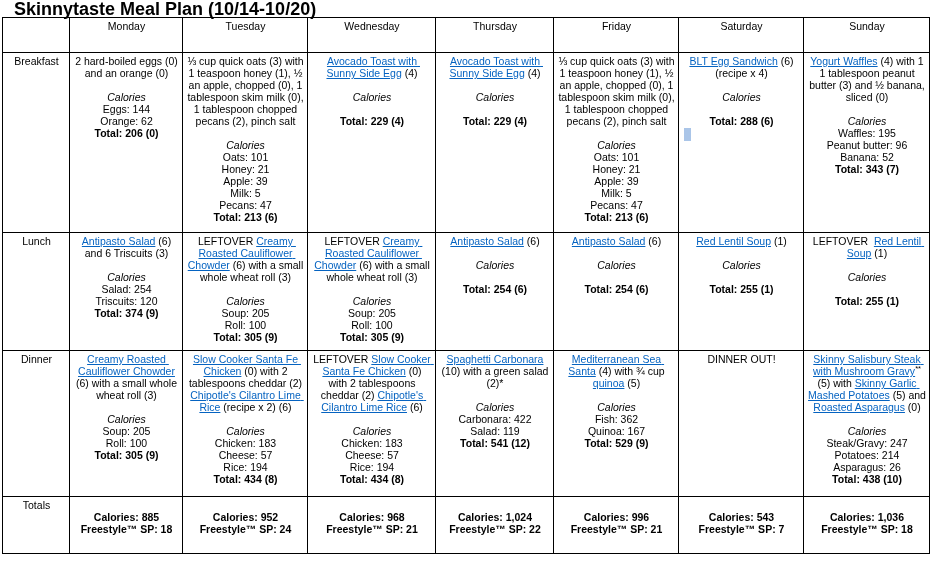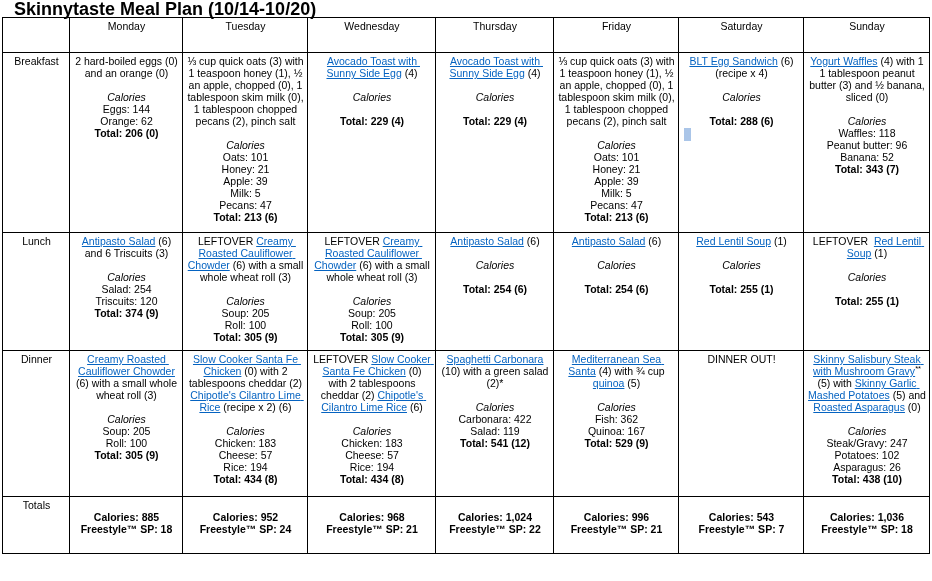--- a/index.html
+++ b/index.html
@@ -162,21 +162,21 @@
             <div class="para">&nbsp;</div>
             <div class="para"><span class="it">Calories</span></div>
             <div class="para">&nbsp;</div>
             <div class="para"><span class="bd">Total: 288 (6)</span></div>
             <div class="cursor-mark"></div>
           </td>
           <td>
             <div class="para"><a class="lnk">Yogurt Waffles</a><span> (4) with 1 1 tablespoon peanut butter (3) and ½ banana, sliced (0)</span></div>
             <div class="para">&nbsp;</div>
             <div class="para"><span class="it">Calories</span></div>
-            <div class="para"><span>Waffles: 118</span></div>
+            <div class="para"><span>Waffles: 195</span></div>
             <div class="para"><span>Peanut butter: 96</span></div>
             <div class="para"><span>Banana: 52</span></div>
             <div class="para"><span class="bd">Total: 343 (7)</span></div>
           </td>
         </tr>
         <tr class="row-lunch">
           <th class="rowlabel">Lunch</th>
           <td>
             <div class="para"><a class="lnk">Antipasto Salad</a><span> (6) and 6 Triscuits (3)</span></div>
             <div class="para">&nbsp;</div>
@@ -275,21 +275,21 @@
             <div class="para"><span class="bd">Total: 529 (9)</span></div>
           </td>
           <td class="center-cell">
             <div class="para"><span>DINNER OUT!</span></div>
           </td>
           <td>
             <div class="para"><a class="lnk">Skinny Salisbury Steak with Mushroom Gravy</a><span class="sup">**</span><span> (5) with </span><a class="lnk">Skinny Garlic Mashed Potatoes</a><span> (5) and </span><a class="lnk">Roasted Asparagus</a><span> (0)</span></div>
             <div class="para">&nbsp;</div>
             <div class="para"><span class="it">Calories</span></div>
             <div class="para"><span>Steak/Gravy: 247</span></div>
-            <div class="para"><span>Potatoes: 102</span></div>
+            <div class="para"><span>Potatoes: 214</span></div>
             <div class="para"><span>Asparagus: 26</span></div>
             <div class="para"><span class="bd">Total: 438 (10)</span></div>
           </td>
         </tr>
         <tr class="row-totals">
           <th class="rowlabel">Totals</th>
           <td>
             <div class="para">&nbsp;</div>
             <div class="para"><span class="bd">Calories: 885</span></div>
             <div class="para"><span class="bd">Freestyle™ SP: 18</span></div>

